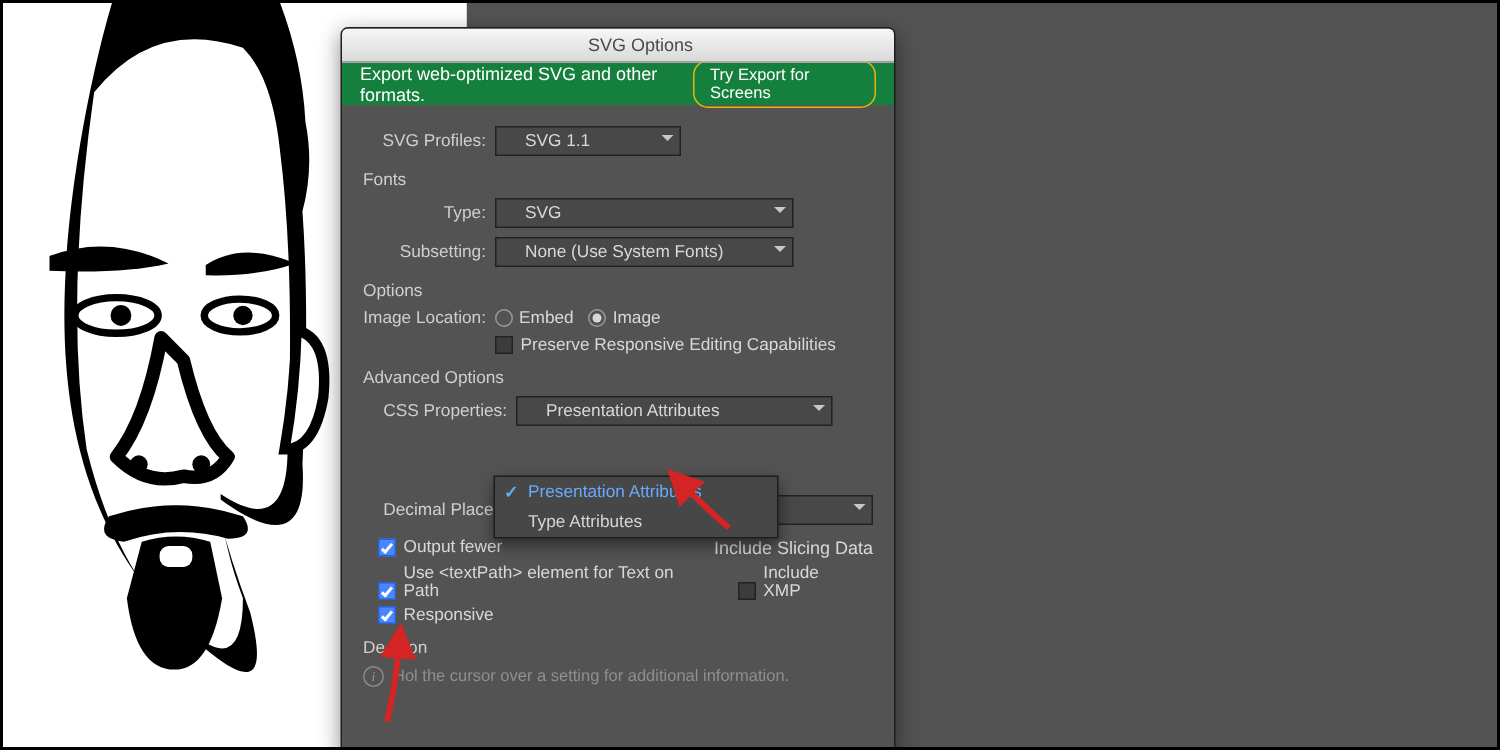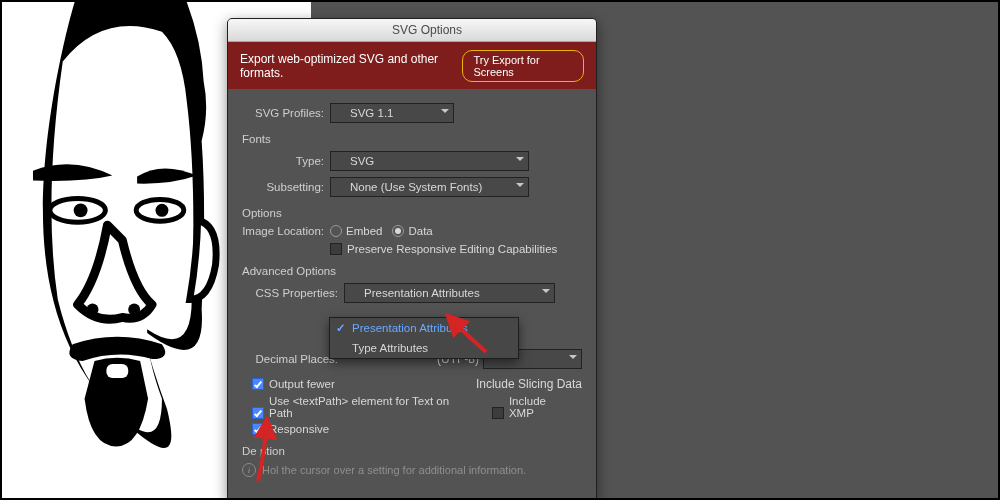--- a/index.html
+++ b/index.html
@@ -47,23 +47,23 @@
     height:22px;
     background:linear-gradient(#f7f7f7,#d9d9d9);
     border-bottom:1px solid #a8a8a8;
     text-align:center;
     color:#4a4a4a;
     font-size:12px;
     line-height:22px;
     padding-left:30px;
   }
   .banner{
-    background:#7f1d1d;
+    background:#15803d;
     color:#fff;
-    height:47px;
+    height:28px;
     display:flex;
     align-items:center;
     padding:0 12px;
     justify-content:space-between;
   }
   .try-btn{
     border:1px solid #eab308;
     border-radius:10px;
     padding:3px 10px;
     font-size:11px;
@@ -242,21 +242,21 @@
 
     <div class="section">Options</div>
     <div class="row">
       <span class="lbl">Image Location:</span>
       <span class="radio">
             <i></i>
             <span>Embed</span>
           </span>
       <span class="radio sel">
             <i></i>
-            <span>Data</span>
+            <span>Image</span>
           </span>
     </div>
     <div class="row" style="margin-left:88px">
       <span class="cb">
             <i></i>
             <span>Preserve Responsive Editing Capabilities</span>
           </span>
     </div>
 
     <div class="section">Advanced Options</div>

